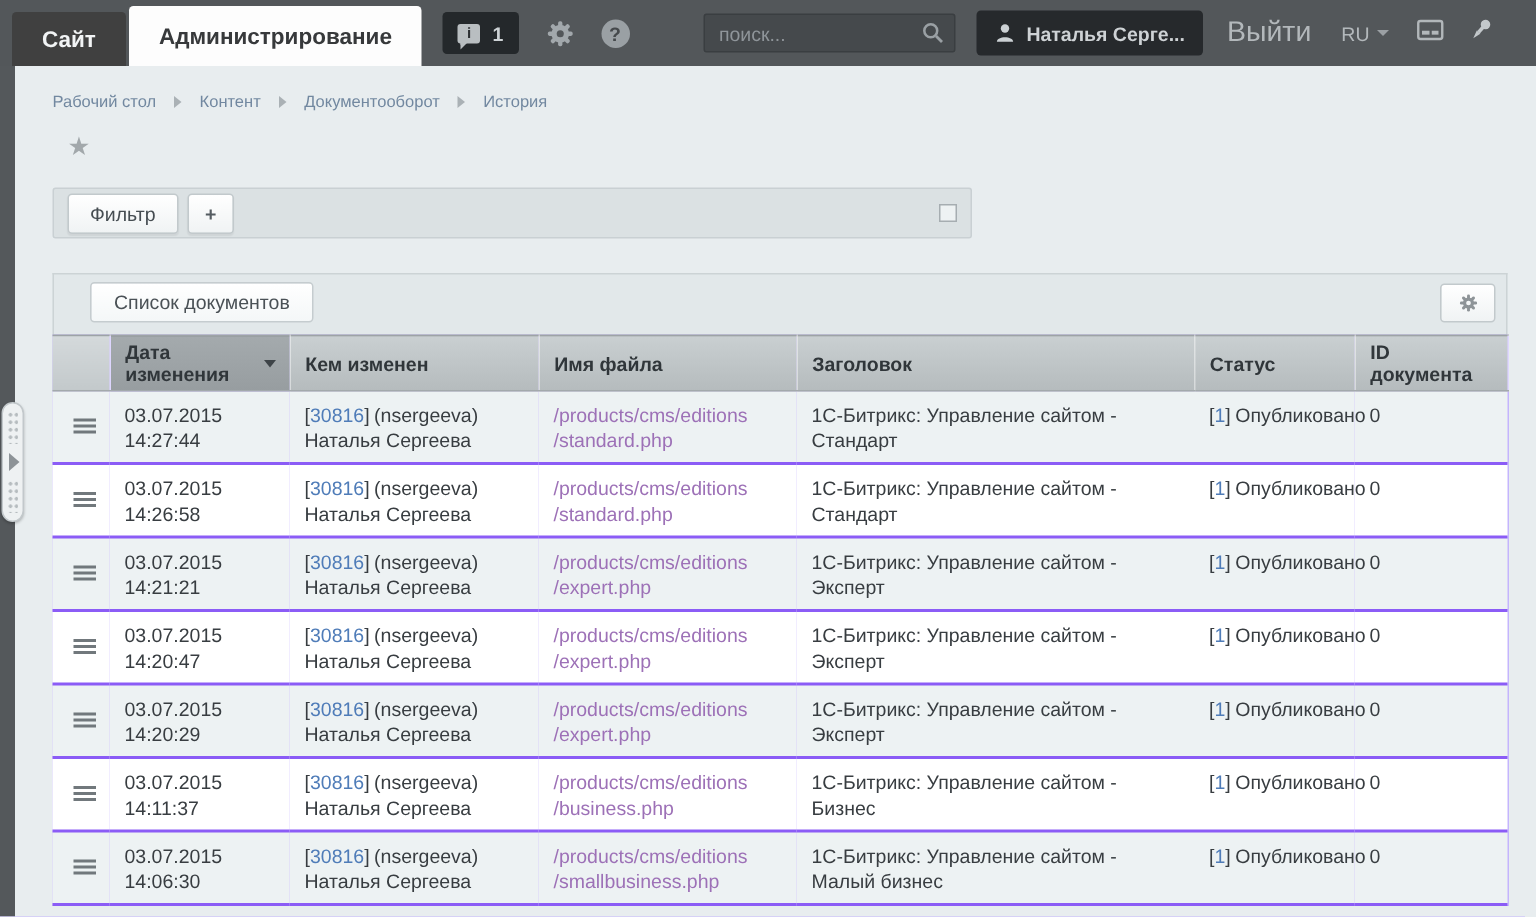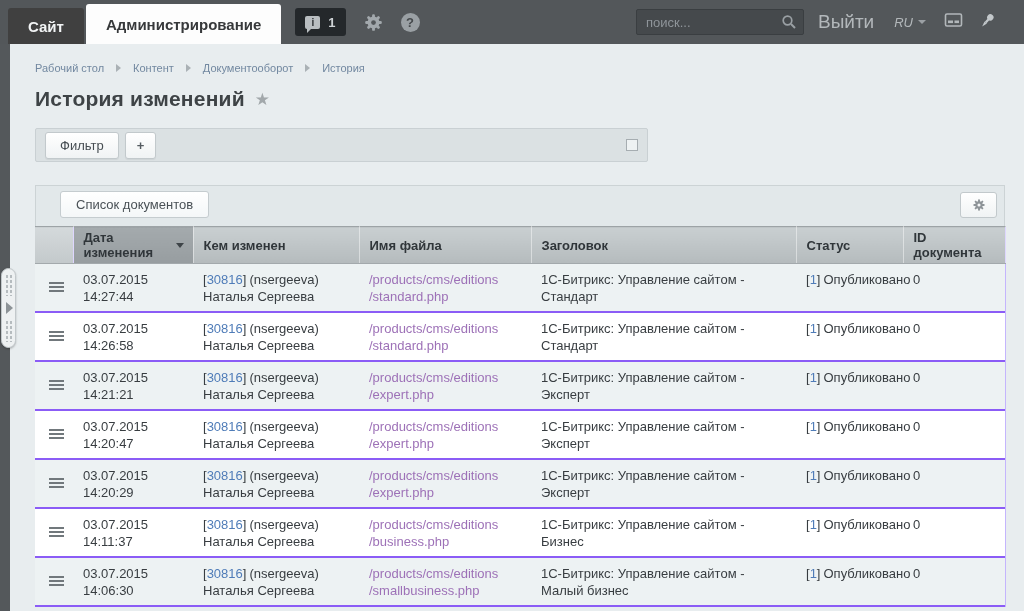--- a/index.html
+++ b/index.html
@@ -19,21 +19,21 @@
   .top-icon { margin-left:18px; display:flex; align-items:center; cursor:pointer; }
   .help-circle { width:19px; height:19px; border-radius:50%; background:#9aa0a4; color:#45494c; font-size:13px; font-weight:bold; text-align:center; line-height:19px; }
   .top-right { margin-left:auto; display:flex; align-items:center; padding-right:12px; }
   .searchbox { position:relative; margin-right:14px; }
   .searchbox input { width:168px; height:26px; background:#45494c; border:1px solid #3a3e41; border-radius:2px; color:#b7bcbf; font-size:13px; padding:0 28px 0 9px; outline:none; font-family:"Liberation Sans",sans-serif; }
   .searchbox input::placeholder { color:#8f959a; }
   .search-ico { position:absolute; right:7px; top:5px; }
   .userchip { background:#26292c; border-radius:3px; height:30px; display:flex; align-items:center; padding:0 12px; margin-right:16px; cursor:pointer; }
   .userchip span { color:#ced2d5; font-size:13px; font-weight:bold; margin-left:7px; }
   .toplink { color:#b3b8bb; font-size:19px; margin-right:20px; cursor:pointer; }
-  .lang { color:#b3b8bb; font-size:13px; margin-right:18px; cursor:pointer; display:flex; align-items:center;font-style:italic; }
+  .lang { color:#b3b8bb; font-size:13px; margin-right:18px; cursor:pointer; display:flex; align-items:center; }
   .caret-down { width:0; height:0; border-left:4px solid transparent; border-right:4px solid transparent; border-top:4px solid #9ba0a4; margin-left:5px; }
   .panel-ico, .pin-ico { margin-right:16px; cursor:pointer; }
 
   
   .side-strip { position:absolute; left:0; top:44px; bottom:0; width:10px; background:#54585b; }
   .side-handle { position:absolute; left:1px; top:224px; width:15px; height:80px; background:#eef1f2; border:1px solid #c2c8cb; border-radius:8px; cursor:pointer; box-shadow:0 1px 2px rgba(0,0,0,.25); }
   .dots { position:absolute; left:3px; width:7px; height:22px; background-image:radial-gradient(#b6bcbf 1px, transparent 1.2px); background-size:4px 5px; }
   .dots.top { top:5px; } .dots.bottom { bottom:5px; }
   .handle-arrow { position:absolute; left:4px; top:33px; width:0; height:0; border-top:6px solid transparent; border-bottom:6px solid transparent; border-left:7px solid #8d9397; }
 
@@ -108,20 +108,27 @@
   </div>
 
   <div class="top-right">
     <div class="searchbox">
       <input type="text" placeholder="поиск..." style="">
       <svg class="search-ico" width="16" height="16" viewBox="0 0 16 16">
         <circle cx="6.5" cy="6.5" r="4.3" fill="none" stroke="#9aa0a4" stroke-width="1.7"></circle>
         <line x1="10" y1="10" x2="14" y2="14" stroke="#9aa0a4" stroke-width="1.9"></line>
       </svg>
     </div>
+    <div class="userchip">
+      <svg width="14" height="14" viewBox="0 0 16 16">
+        <circle cx="8" cy="4.6" r="3.2" fill="#ccd1d4"></circle>
+        <path d="M1.8 14.6 c0-4.6 12.4-4.6 12.4 0 z" fill="#ccd1d4"></path>
+      </svg>
+      <span>Наталья Серге...</span>
+    </div>
     <div class="toplink">Выйти</div>
     <div class="lang">
       <span>RU</span>
       <span class="caret-down"></span>
     </div>
     <div class="panel-ico">
       <svg width="19" height="16" viewBox="0 0 19 16">
         <rect x="1.5" y="2" width="16" height="12" rx="1.5" fill="none" stroke="#b2b7ba" stroke-width="1.6"></rect>
         <rect x="4" y="8.5" width="5" height="2.6" fill="#b2b7ba"></rect>
         <rect x="10.5" y="8.5" width="4.5" height="2.6" fill="#b2b7ba"></rect>
@@ -153,21 +160,20 @@
     <span class="crumb">Рабочий стол</span>
     <span class="crumb-sep"></span>
     <span class="crumb">Контент</span>
     <span class="crumb-sep"></span>
     <span class="crumb">Документооборот</span>
     <span class="crumb-sep"></span>
     <span class="crumb">История</span>
   </div>
 
   <div class="page-head">
-    <h1 class="page-title">История изменений</h1>
     <span class="fav-star">★</span>
   </div>
 
   <div class="filter-panel">
     <button class="btn">Фильтр</button>
     <button class="btn btn-plus">+</button>
     <span class="filter-sq"></span>
   </div>
 
   <div class="grid-wrap">

